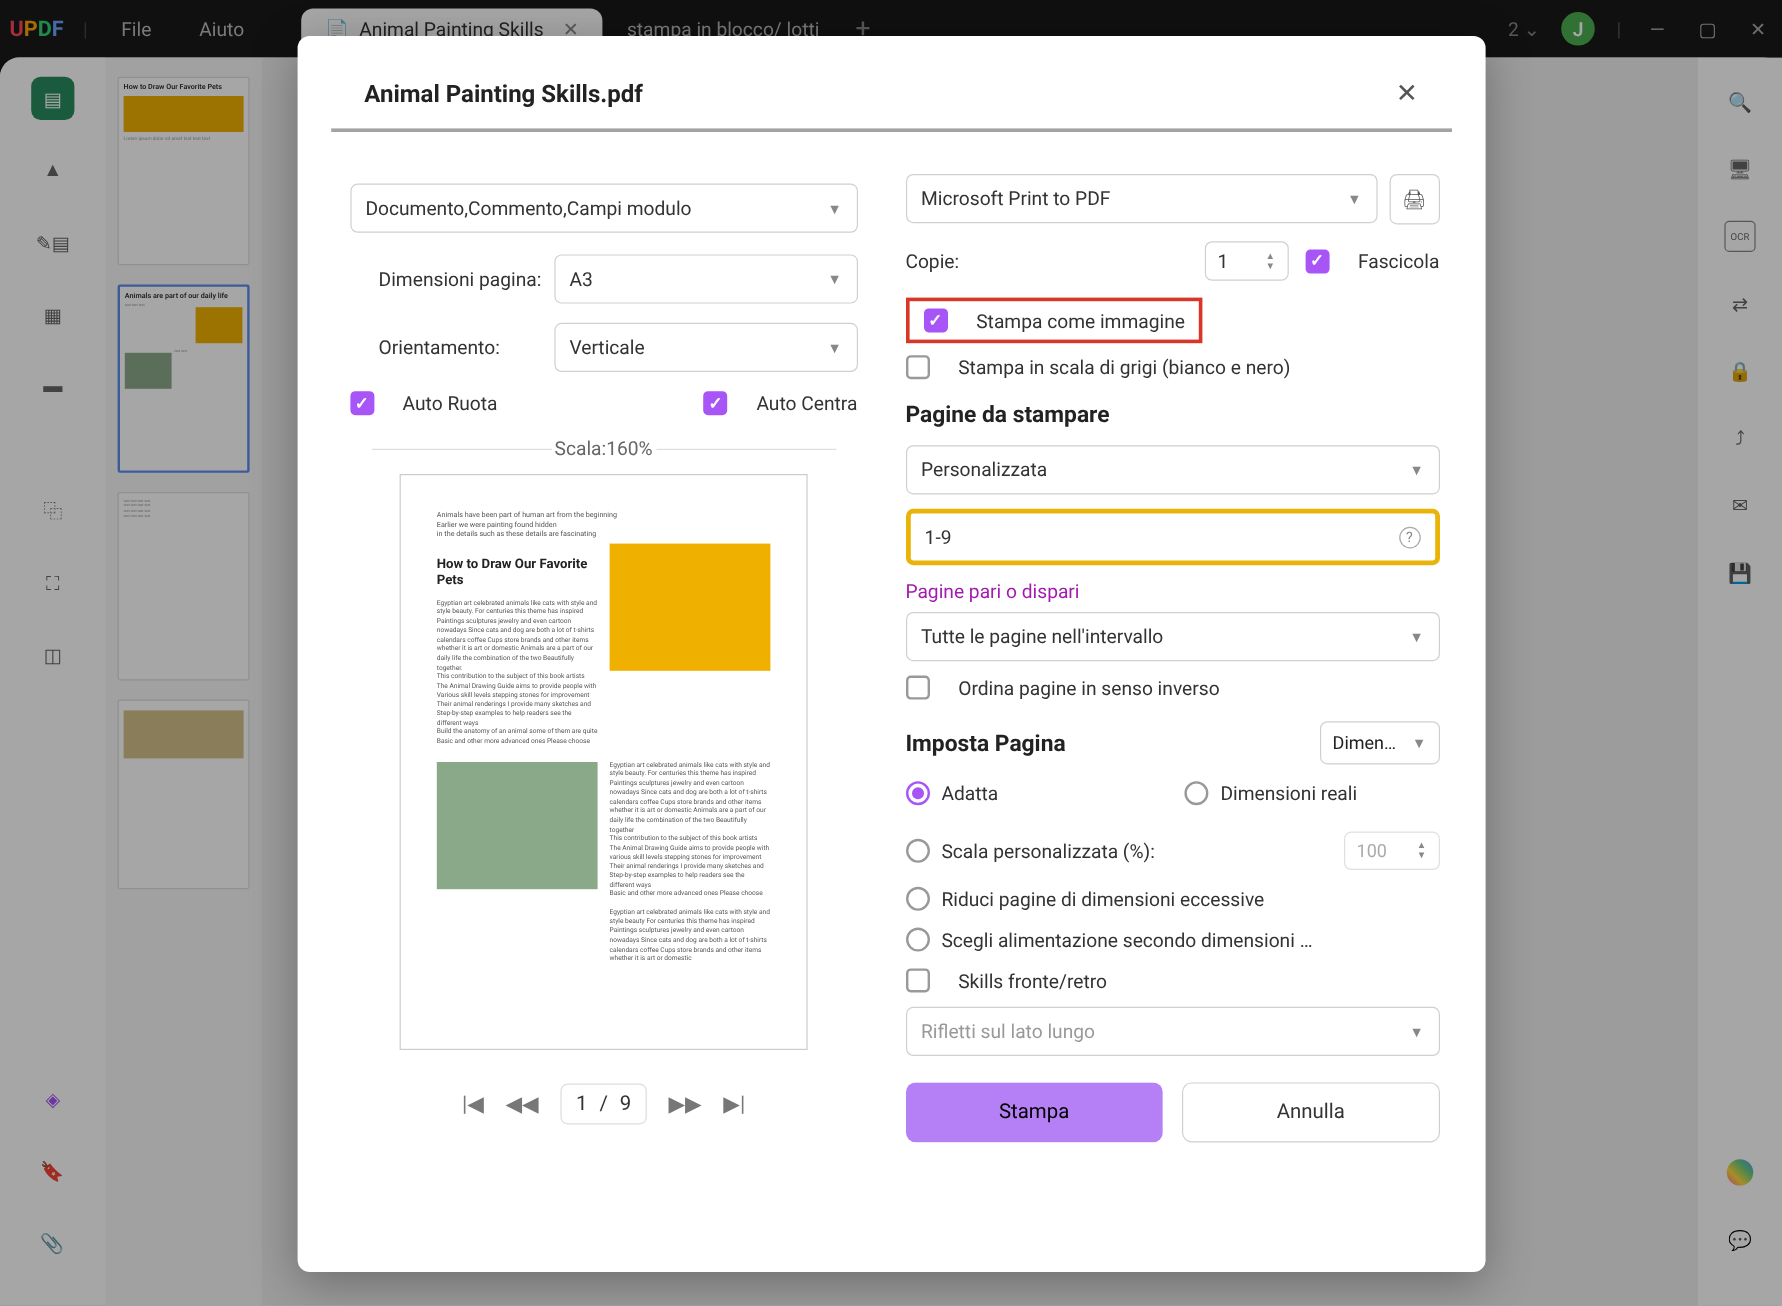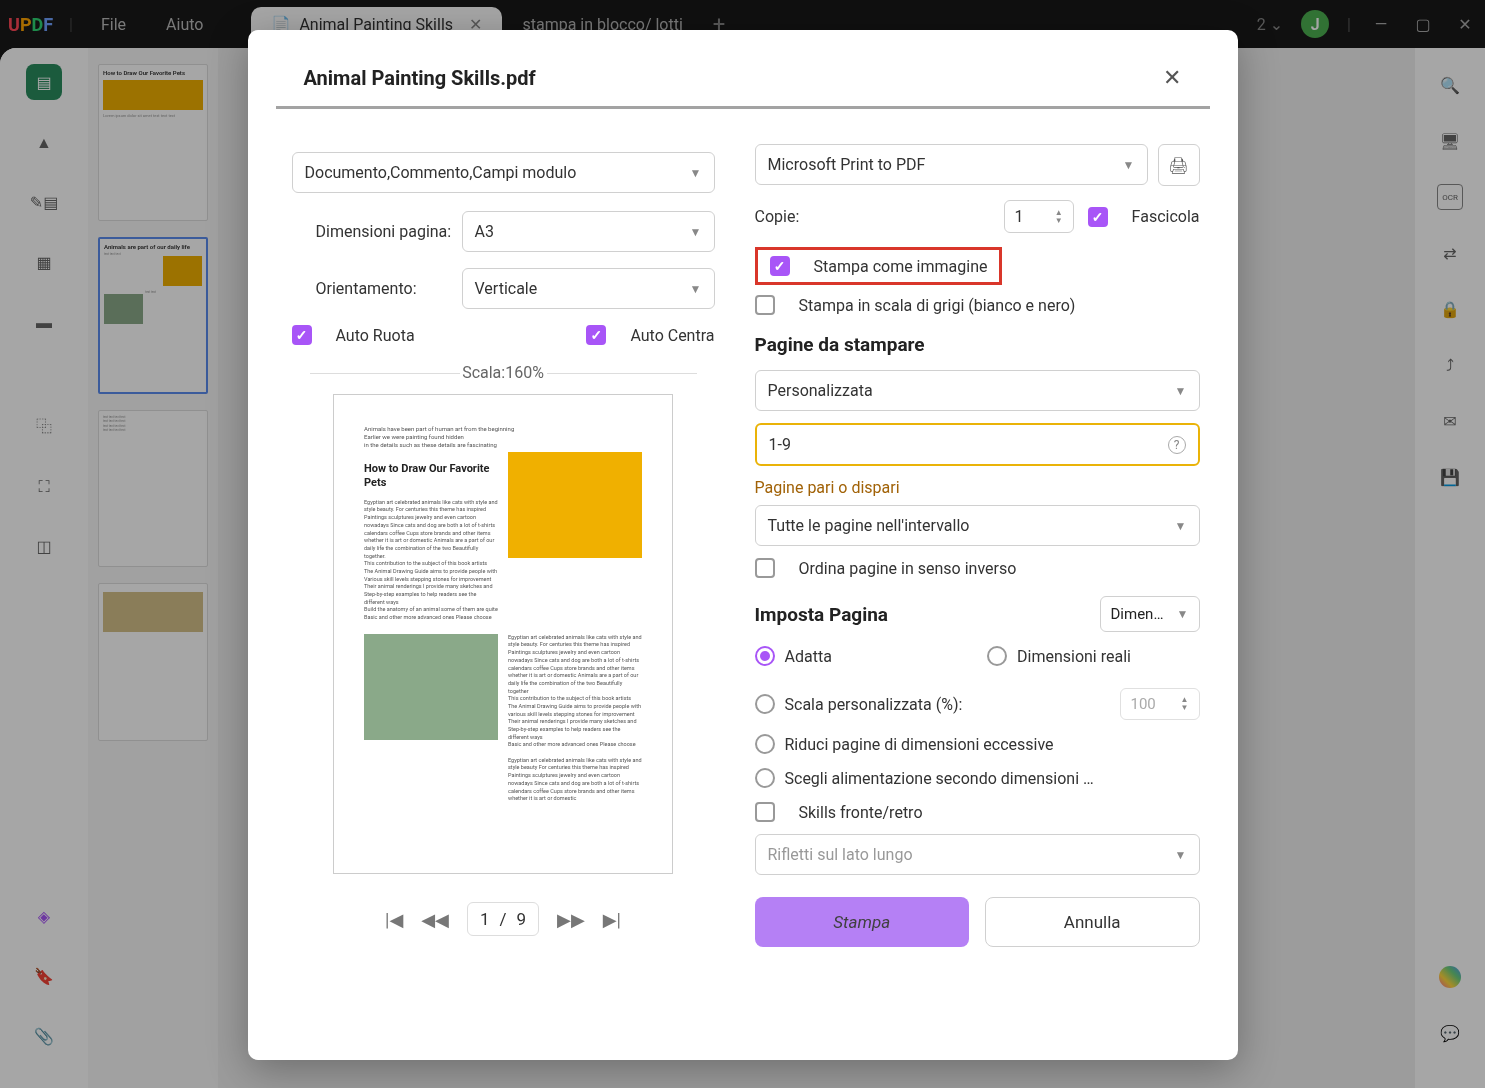--- a/index.html
+++ b/index.html
@@ -73,34 +73,34 @@
 .copies-row { display: flex; align-items: center; gap: 14px; font-size: 16px; color: #333; margin-bottom: 14px; }
 .num-input { width: 70px; border: 1px solid #d0d0d0; border-radius: 6px; padding: 6px 10px; font-size: 16px; display: flex; justify-content: space-between; align-items: center; }
 .spinner { display: flex; flex-direction: column; font-size: 8px; color: #888; line-height: 1; }
 
 .highlight-box { border: 3px solid #d9362a; padding: 6px 12px; display: inline-flex; margin-bottom: 10px; }
 .checkline.mb { margin-bottom: 12px; }
 
 .section-h { font-size: 19px; font-weight: 700; color: #222; margin: 18px 0 14px; }
 .section-h.row { display: flex; justify-content: space-between; align-items: center; }
 .sel-sm { width: 100px; border: 1px solid #d0d0d0; border-radius: 6px; padding: 8px 10px; font-size: 15px; display: flex; justify-content: space-between; align-items: center; font-weight: 400; }
-.text-input { width: 100%; border: 2px solid #eab308; border-radius: 6px; padding: 10px 12px; font-size: 16px; color: #333; display: flex; justify-content: space-between; align-items: center; margin-bottom: 12px; }
+.text-input { width: 100%; border: 4px solid #eab308; border-radius: 6px; padding: 10px 12px; font-size: 16px; color: #333; display: flex; justify-content: space-between; align-items: center; margin-bottom: 12px; }
 .info-icon { color: #888; border: 1px solid #aaa; border-radius: 50%; width: 18px; height: 18px; display: flex; align-items: center; justify-content: center; font-size: 12px; }
-.sub-label { font-size: 16px; color: #a16207; margin-bottom: 8px; }
+.sub-label { font-size: 16px; color: #a21caf; margin-bottom: 8px; }
 
 .radio-row { display: flex; align-items: center; gap: 10px; font-size: 16px; color: #333; margin-bottom: 14px; }
 .radio { width: 20px; height: 20px; border: 2px solid #999; border-radius: 50%; display: flex; align-items: center; justify-content: center; cursor: pointer; }
 .radio.sel { border-color: #a855f7; }
 .radio.sel::after { content: ""; width: 10px; height: 10px; background: #a855f7; border-radius: 50%; }
 .radio-grid { display: grid; grid-template-columns: 1fr 1fr; gap: 12px 20px; margin-bottom: 8px; }
 .num-disabled { width: 80px; border: 1px solid #e0e0e0; border-radius: 6px; padding: 6px 10px; font-size: 15px; color: #aaa; display: flex; justify-content: space-between; align-items: center; }
 
 .dlg-buttons { display: flex; gap: 16px; margin-top: 22px; }
 .btn { flex: 1; padding: 14px; border-radius: 8px; font-size: 17px; text-align: center; cursor: pointer; border: 1px solid transparent; }
-.btn.primary { background: #b580f5; color: #404040; font-style: italic; }
+.btn.primary { background: #b580f5; color: #000000; }
 .btn.secondary { background: #fff; color: #333; border-color: #d0d0d0; }
 
 .doc-page { position: absolute; left: 60px; top: 12px; width: 700px; height: 1000px; background: #fff; padding: 30px; font-size: 12px; color: #666; }
 .right-icon { width: 26px; height: 26px; display: flex; align-items: center; justify-content: center; }
 .flower-icon { background: linear-gradient(45deg, #ff6b9d, #ffd93d, #6bcf7f, #4d96ff); border-radius: 50%; width: 22px; height: 22px; }
 </style>
 </head>
 <body>
 
 <div class="titlebar">

